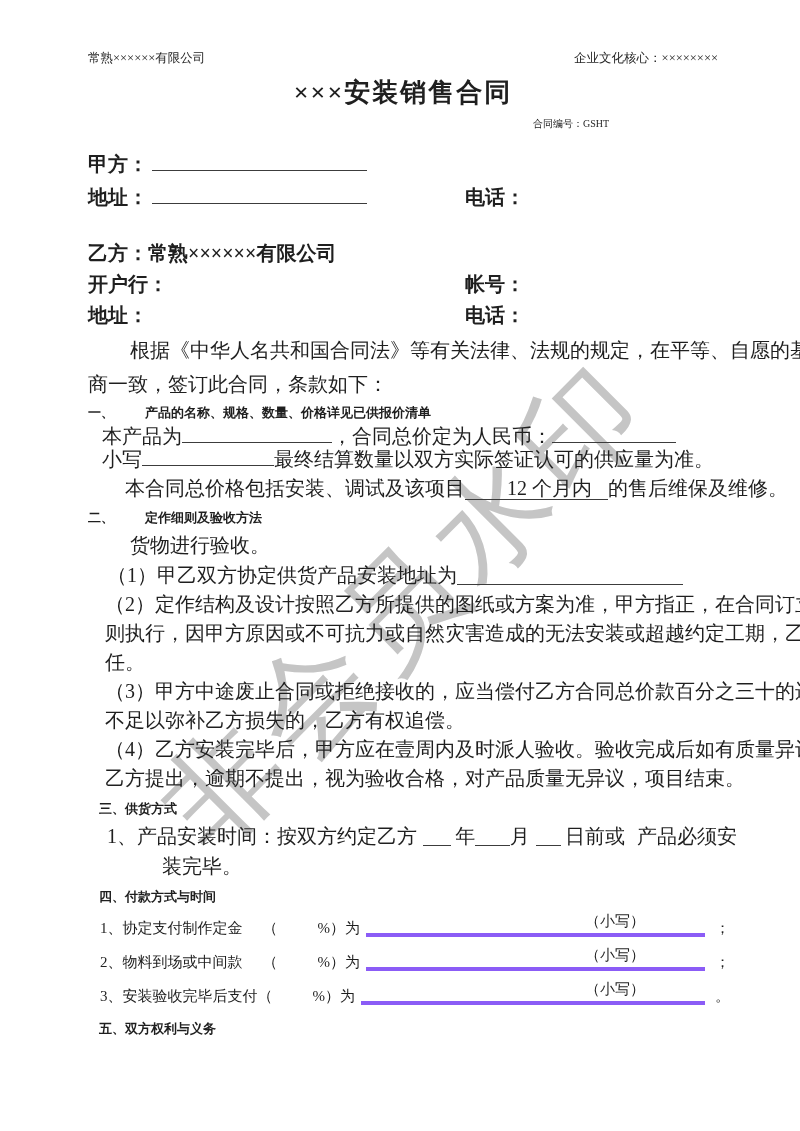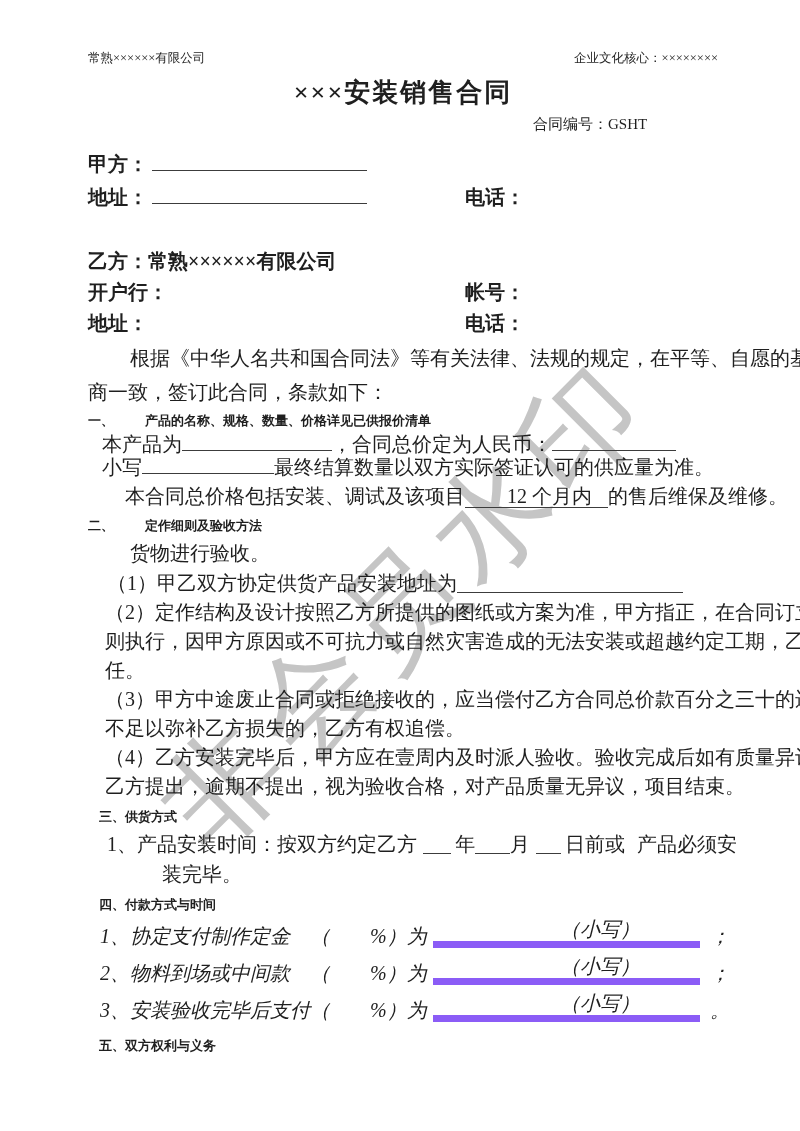--- a/index.html
+++ b/index.html
@@ -12,24 +12,24 @@
     position:absolute;left:60px;top:525px;width:690px;height:160px;
     text-align:center;line-height:160px;white-space:nowrap;
     transform:rotate(-45deg);transform-origin:center center;
     font-size:116px;letter-spacing:10px;color:#c5c5c5;z-index:0;
     font-weight:500;user-select:none;
   }
   .content{position:absolute;left:88px;top:50px;width:630px;z-index:1;}
 
   .doc-header{display:flex;justify-content:space-between;font-size:12.5px;color:#262626;white-space:nowrap;}
   .title{text-align:center;font-size:26px;font-weight:bold;letter-spacing:2px;margin-top:9px;line-height:34px;white-space:nowrap;}
-  .contract-no{margin-top:4px;margin-left:445px;font-size:15px;line-height:20px;white-space:nowrap;}
+  .contract-no{margin-top:4px;margin-left:445px;font-size:10px;line-height:20px;white-space:nowrap;}
 
   .party-a{margin-top:14px;}
-  .party-b{margin-top:32px;}
+  .party-b{margin-top:24px;}
   .prow{font-size:20px;font-weight:bold;height:33px;line-height:33px;position:relative;white-space:nowrap;}
   .party-b .prow{height:31px;line-height:31px;}
   .col2{position:absolute;left:377px;top:0;}
 
   .bl{display:inline-block;border-bottom:1px solid #3c3c3c;height:16px;vertical-align:baseline;}
   .w215{width:215px;margin-left:4px;}
   .w132{width:132px;}
   .w36{width:36px;}
   .w44{width:44px;}
   .w32{width:32px;}
@@ -56,24 +56,24 @@
   .fillb{border-bottom:1px solid #3c3c3c;margin-bottom:5px;}
   .grow{flex:1 1 auto;}
   .fix150{flex:0 0 150px;}
   .nw{white-space:nowrap;}
   .ufill{border-bottom:1px solid #3c3c3c;padding:0 16px 0 42px;}
 
   .yearrow{display:flex;align-items:flex-end;width:630px;}
   .yearrow .bl{margin-bottom:5px;height:1px;border-bottom-width:1px;}
   .yearrow .blank-grow{flex:1 1 auto;border-bottom:1px solid #3c3c3c;margin:0 4px 5px 8px;}
 
-  .payrow{display:flex;align-items:center;width:630px;font-size:20px;line-height:30px;margin-left:12px;white-space:nowrap;font-style:italic;}
+  .payrow{display:flex;align-items:flex-end;width:630px;font-size:15px;line-height:30px;margin-left:12px;white-space:nowrap;}
   .pay-open{margin-left:20px;}
   .pay-gap{display:inline-block;width:40px;}
-  .payfill{flex:1 1 auto;display:flex;align-items:flex-end;border-bottom:7px solid #8b5cf6;margin:0 0 6px 6px;}
+  .payfill{flex:1 1 auto;display:flex;align-items:flex-end;border-bottom:4px solid #8b5cf6;margin:0 0 6px 6px;}
   .payfill .fsp{flex:1 1 auto;}
   .payfill .fx{line-height:24px;}
   .payfill .ftail{flex:0 0 60px;}
   .pay-end{margin-left:10px;}
 </style>
 </head>
 <body>
 
 <div class="page">
 

